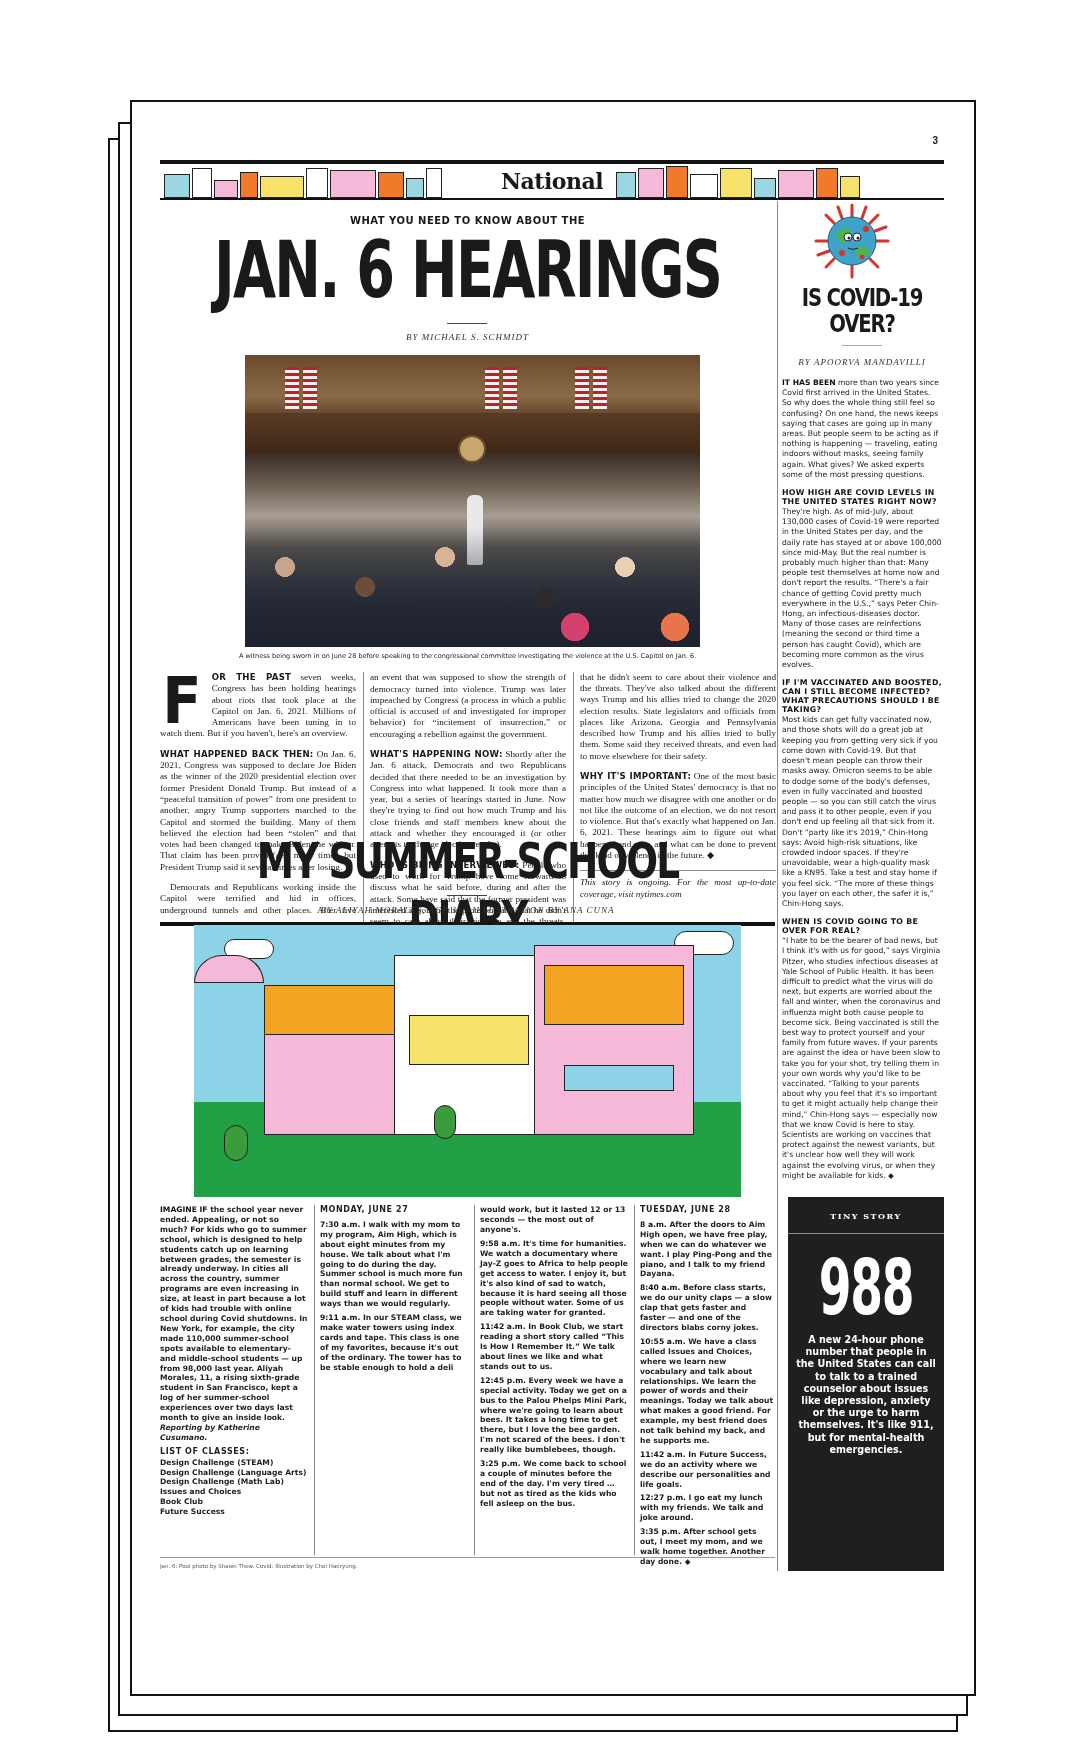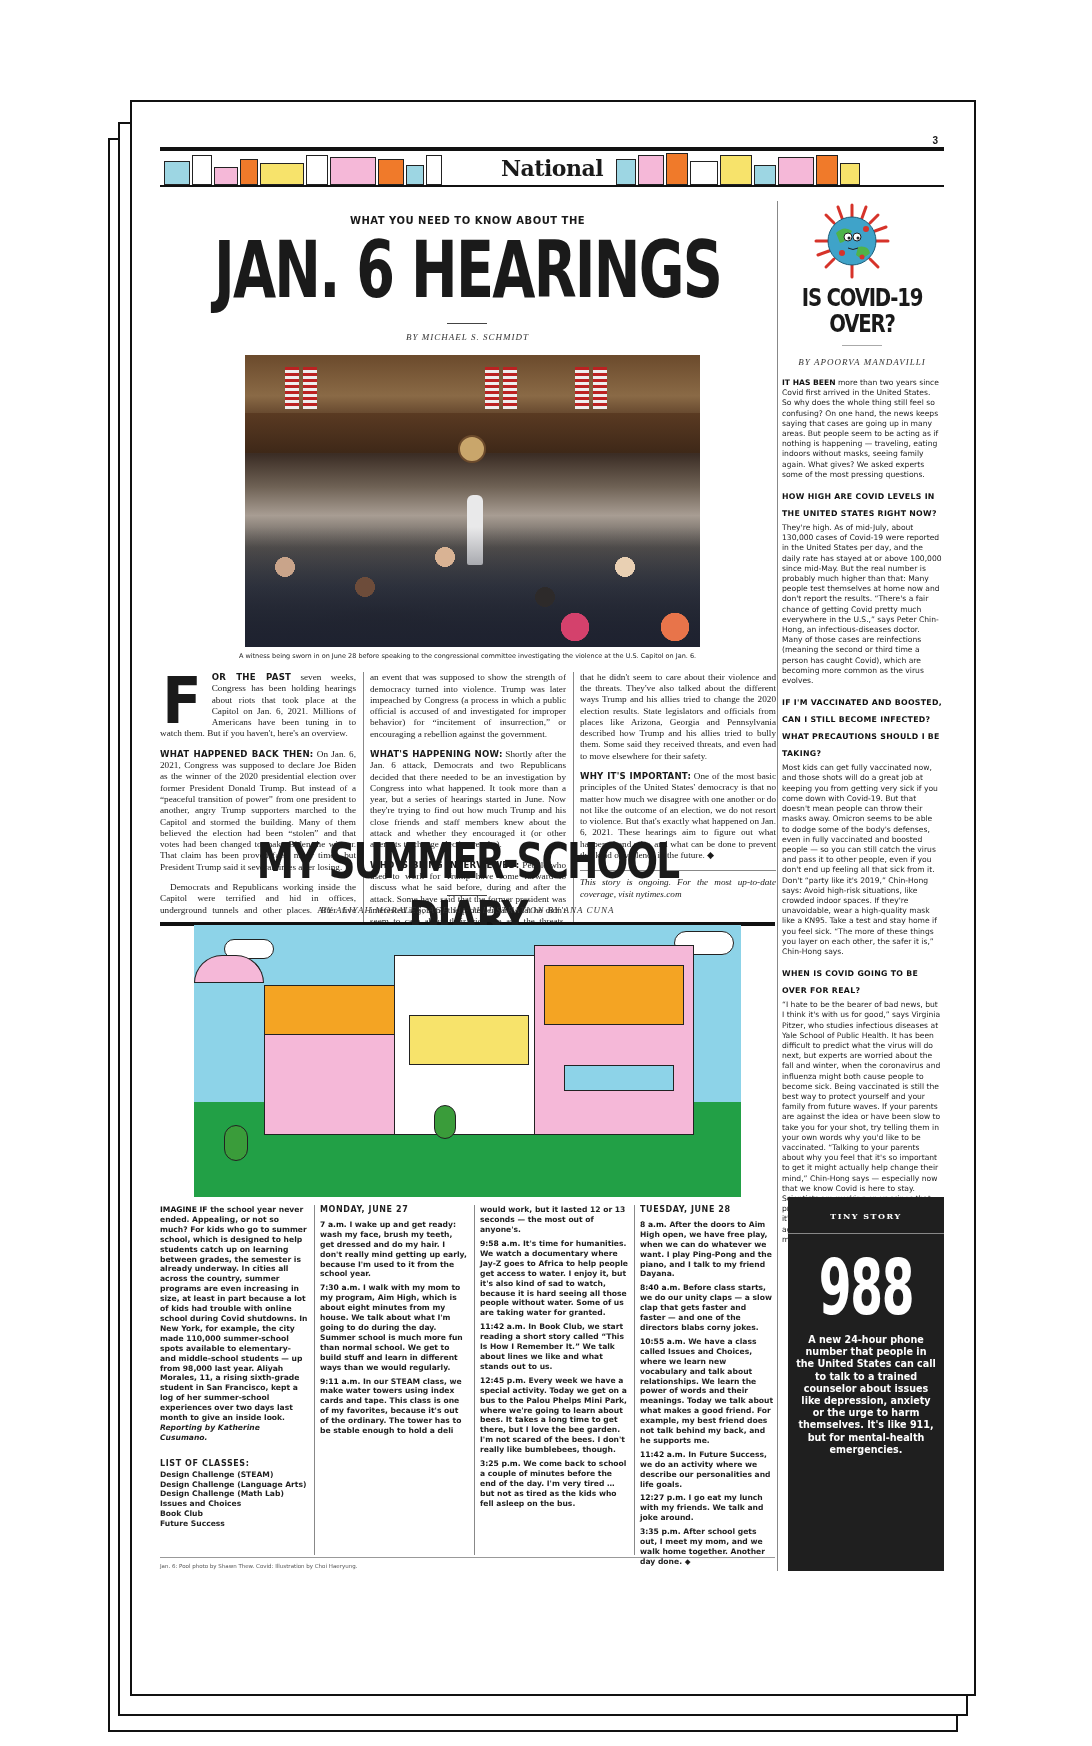--- a/index.html
+++ b/index.html
@@ -9,21 +9,21 @@
   .sheet { position: absolute; border: 2px solid #111; background: #fff; }
   .sheet.back2 { left: 108px; top: 138px; width: 850px; height: 1594px; }
   .sheet.back1 { left: 118px; top: 122px; width: 850px; height: 1594px; }
   .sheet.front { left: 130px; top: 100px; width: 846px; height: 1596px; }
 
   .page { position: absolute; left: 160px; top: 125px; width: 784px; height: 1450px; }
 
   .dateline { position: absolute; left: 0; top: 7px; width: 784px; text-align: center; font-size: 10px; letter-spacing: .3px; }
   .pagenum { position: absolute; right: 6px; top: 10px; font-size: 10px; font-family: "Liberation Sans", sans-serif; font-weight: bold; }
 
-  .banner { position: absolute; left: 0; top: 22px; width: 784px; height: 40px; border-top: 4px solid #111; border-bottom: 2px solid #111; display: flex; align-items: stretch; overflow: hidden; }
+  .banner { position: absolute; left: 0; top: 35px; width: 784px; height: 40px; border-top: 4px solid #111; border-bottom: 2px solid #111; display: flex; align-items: stretch; overflow: hidden; }
   .skyline { flex: 1; position: relative; display: flex; align-items: flex-end; gap: 2px; padding: 0 4px; }
   .bld { border: 1.5px solid #222; position: relative; }
   .section-title { width: 120px; display: flex; align-items: center; justify-content: center; font-family: "DejaVu Serif", serif; font-weight: bold; font-size: 22px; letter-spacing: -.5px; }
 
   .vrule { position: absolute; background: #888; width: 1px; }
   .hrule { position: absolute; background: #111; }
 
   
   .kicker { position: absolute; left: 0; top: 90px; width: 615px; text-align: center; font-family: "DejaVu Sans", sans-serif; font-weight: 900; font-size: 10px; letter-spacing: .5px; }
   .bighead { position: absolute; left: 0; top: 100px; width: 615px; text-align: center; font-family: "DejaVu Sans Condensed", "DejaVu Sans", sans-serif; font-weight: 900; font-size: 72px; letter-spacing: -2px; transform: scaleX(.86) scaleY(1.08); transform-origin: center top; }
@@ -53,21 +53,21 @@
   .col p { margin-bottom: 9px; }
   .col p.ind { text-indent: 10px; margin-bottom: 0; }
   .lead { font-family: "DejaVu Sans", sans-serif; font-weight: 900; font-size: 8.6px; letter-spacing: .2px; }
   .dropcap { float: left; font-family: "DejaVu Sans", sans-serif; font-weight: 900; font-size: 64px; line-height: 54px; margin: 2px 8px 0 0; transform: scaleX(.9); }
   .ital { font-style: italic; }
 
   
   .virus { position: absolute; left: 654px; top: 78px; width: 76px; height: 76px; }
   .covid-head { position: absolute; left: 620px; top: 160px; width: 164px; text-align: center; font-family: "DejaVu Sans", sans-serif; font-weight: 900; font-size: 24px; line-height: 26px; letter-spacing: -1.5px; transform: scaleX(.82); transform-origin: center top; }
   .sidebar { position: absolute; left: 622px; width: 160px; font-family: "DejaVu Sans", sans-serif; font-size: 7.6px; line-height: 10.2px; color: #222; }
-  .sidebar .sh { font-weight: 900; font-size: 7.8px; letter-spacing: .3px; margin-top: 8px; margin-bottom: 1px; color: #111; line-height: 17px; }
+  .sidebar .sh { font-weight: 900; font-size: 7.8px; letter-spacing: .3px; margin-top: 8px; margin-bottom: 1px; color: #111; line-height: 9px; }
   .sidebar b { font-weight: 900; color: #111; }
 
   .tiny { position: absolute; left: 628px; top: 1072px; width: 156px; height: 374px; background: #1f1f1f; color: #fff; text-align: center; font-family: "DejaVu Sans", sans-serif; }
   .tiny .label { font-family: "DejaVu Serif", serif; font-weight: bold; font-size: 8px; letter-spacing: 1.5px; padding: 14px 0 12px; border-bottom: 1px solid #888; }
   .tiny .num { font-weight: 900; font-size: 76px; line-height: 84px; margin-top: 12px; transform: scaleX(.62); letter-spacing: -2px; }
   .tiny .text { font-weight: bold; font-size: 9.6px; line-height: 12.2px; padding: 4px 8px 0; }
 
   
   .summer-head { position: absolute; left: 0; top: 706px; width: 615px; text-align: center; font-family: "DejaVu Sans", sans-serif; font-weight: 900; font-size: 48px; letter-spacing: -2.5px; transform: scaleX(.78) scaleY(1.04); transform-origin: center top; }
   .illus { position: absolute; left: 34px; top: 800px; width: 547px; height: 272px; overflow: hidden; background: #8dd3e8; }
@@ -187,33 +187,32 @@
     <div class="iso" style="left:340px;top:20px;width:160px;height:190px;background:#f5b8d8;"></div>
     <div class="iso" style="left:350px;top:40px;width:140px;height:60px;background:#f4a423;"></div>
     <div class="iso" style="left:370px;top:140px;width:110px;height:26px;background:#8dd3e8;"></div>
     <div class="iso" style="left:0;top:30px;width:70px;height:28px;background:#f5b8d8;border-radius:35px 35px 0 0;"></div>
     <div class="iso" style="left:30px;top:200px;width:24px;height:36px;background:#3a9c3a;border-radius:12px;"></div>
     <div class="iso" style="left:240px;top:180px;width:22px;height:34px;background:#3a9c3a;border-radius:11px;"></div>
   </div>
 
   <div class="sc" style="left:0;top:1080px;width:148px;">
     <p><span class="t">IMAGINE IF</span><span> the school year never ended. Appealing, or not so much? For kids who go to summer school, which is designed to help students catch up on learning between grades, the semester is already underway. In cities all across the country, summer programs are even increasing in size, at least in part because a lot of kids had trouble with online school during Covid shutdowns. In New York, for example, the city made 110,000 summer-school spots available to elementary- and middle-school students — up from 98,000 last year. Aliyah Morales, 11, a rising sixth-grade student in San Francisco, kept a log of her summer-school experiences over two days last month to give an inside look.</span> <i>Reporting by Katherine Cusumano.</i></p>
-    <p class="day" style="margin-top:16px;margin-bottom:1px;">LIST OF CLASSES:</p>
+    <p class="day" style="margin-top:4px;margin-bottom:1px;">LIST OF CLASSES:</p>
     <span class="li">Design Challenge (STEAM)</span>
     <span class="li">Design Challenge (Language Arts)</span>
     <span class="li">Design Challenge (Math Lab)</span>
     <span class="li">Issues and Choices</span>
     <span class="li">Book Club</span>
     <span class="li">Future Success</span>
   </div>
   <div class="vrule" style="left:154px;top:1080px;height:350px;"></div>
 
   <div class="sc" style="left:160px;top:1080px;width:148px;">
     <p class="day">MONDAY, JUNE 27</p>
-    <p><span class="t">7 a.m.</span><span> I wake up and get ready: wash my face, brush my teeth, get dressed and do my hair. I don't really mind getting up early, because I'm used to it from the school year.</span></p>
     <p><span class="t">7:30 a.m.</span><span> I walk with my mom to my program, Aim High, which is about eight minutes from my house. We talk about what I'm going to do during the day. Summer school is much more fun than normal school. We get to build stuff and learn in different ways than we would regularly.</span></p>
     <p style="height:59px;overflow:hidden;"><span class="t">9:11 a.m.</span><span> In our STEAM class, we make water towers using index cards and tape. This class is one of my favorites, because it's out of the ordinary. The tower has to be stable enough to hold a deli container with water in it. I didn't think my group's water tower would work, but it lasted 12 or 13 seconds — the most out of anyone's.</span></p>
   </div>
   <div class="vrule" style="left:314px;top:1080px;height:350px;"></div>
 
   <div class="sc" style="left:320px;top:1080px;width:148px;">
     <p style="height:30px;overflow:hidden;display:flex;flex-direction:column;justify-content:flex-end;">
         <span> In our STEAM class, we make water towers using index cards and tape. This class is one of my favorites, because it's out of the ordinary. The tower has to be stable enough to hold a deli container with water in it. I didn't think my group's water tower would work, but it lasted 12 or 13 seconds — the most out of anyone's.</span>
       </p>
     <p><span class="t">9:58 a.m.</span><span> It's time for humanities. We watch a documentary where Jay-Z goes to Africa to help people get access to water. I enjoy it, but it's also kind of sad to watch, because it is hard seeing all those people without water. Some of us are taking water for granted.</span></p>

